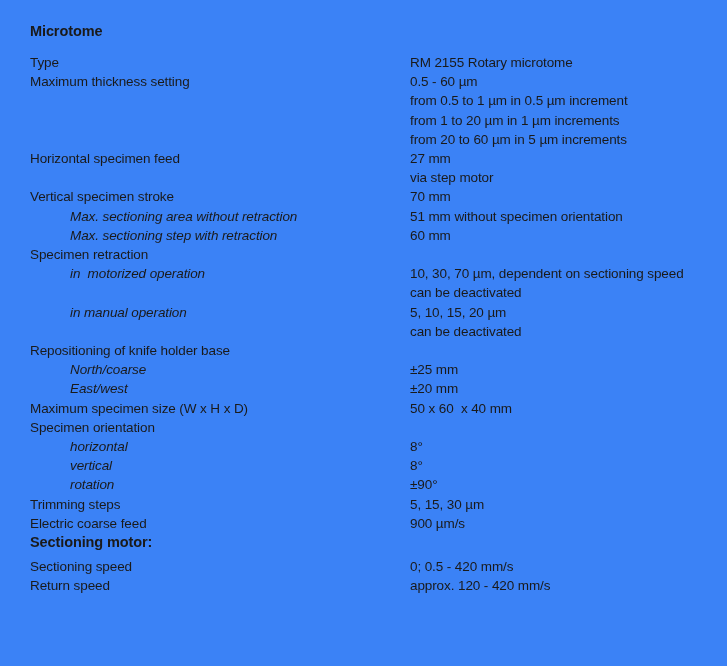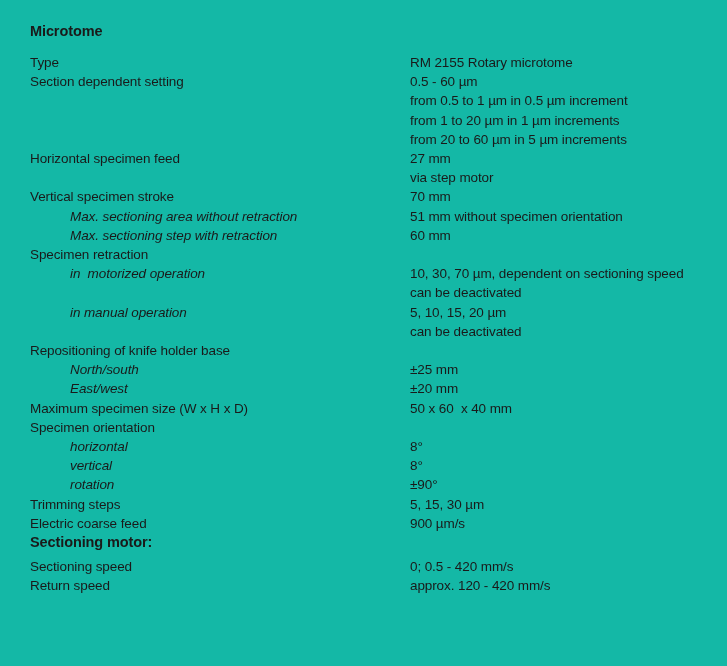--- a/index.html
+++ b/index.html
@@ -4,21 +4,21 @@
 <style>
   html, body {
     margin: 0;
     padding: 0;
     background: #ffffff;
   }
   .page {
     position: relative;
     width: 727px;
     height: 666px;
-    background: #14b8a6;
+    background: #3b82f6;
     overflow: hidden;
     font-family: "Liberation Sans", sans-serif;
     color: #1a1a1a;
     -webkit-font-smoothing: antialiased;
   }
   .doc {
     padding: 22px 18px 0 30px;
   }
   .section-heading {
     font-size: 14.5px;
@@ -66,21 +66,21 @@
     <div class="section-heading">Microtome</div>
 
     <div class="rows">
 
       <div class="row">
         <span class="cell label">Type</span>
         <span class="cell value">RM 2155 Rotary microtome</span>
       </div>
 
       <div class="row">
-        <span class="cell label">Section dependent setting</span>
+        <span class="cell label">Maximum thickness setting</span>
         <span class="cell value">0.5 - 60 µm</span>
       </div>
 
       <div class="row">
         <span class="cell label"></span>
         <span class="cell value">from 0.5 to 1 µm in 0.5 µm increment</span>
       </div>
 
       <div class="row">
         <span class="cell label"></span>
@@ -141,21 +141,21 @@
         <span class="cell label"></span>
         <span class="cell value">can be deactivated</span>
       </div>
 
       <div class="row">
         <span class="cell label">Repositioning of knife holder base</span>
         <span class="cell value"></span>
       </div>
 
       <div class="row indent">
-        <span class="cell label">North/south</span>
+        <span class="cell label">North/coarse</span>
         <span class="cell value">±25 mm</span>
       </div>
 
       <div class="row indent">
         <span class="cell label">East/west</span>
         <span class="cell value">±20 mm</span>
       </div>
 
       <div class="row">
         <span class="cell label">Maximum specimen size (W x H x D)</span>

